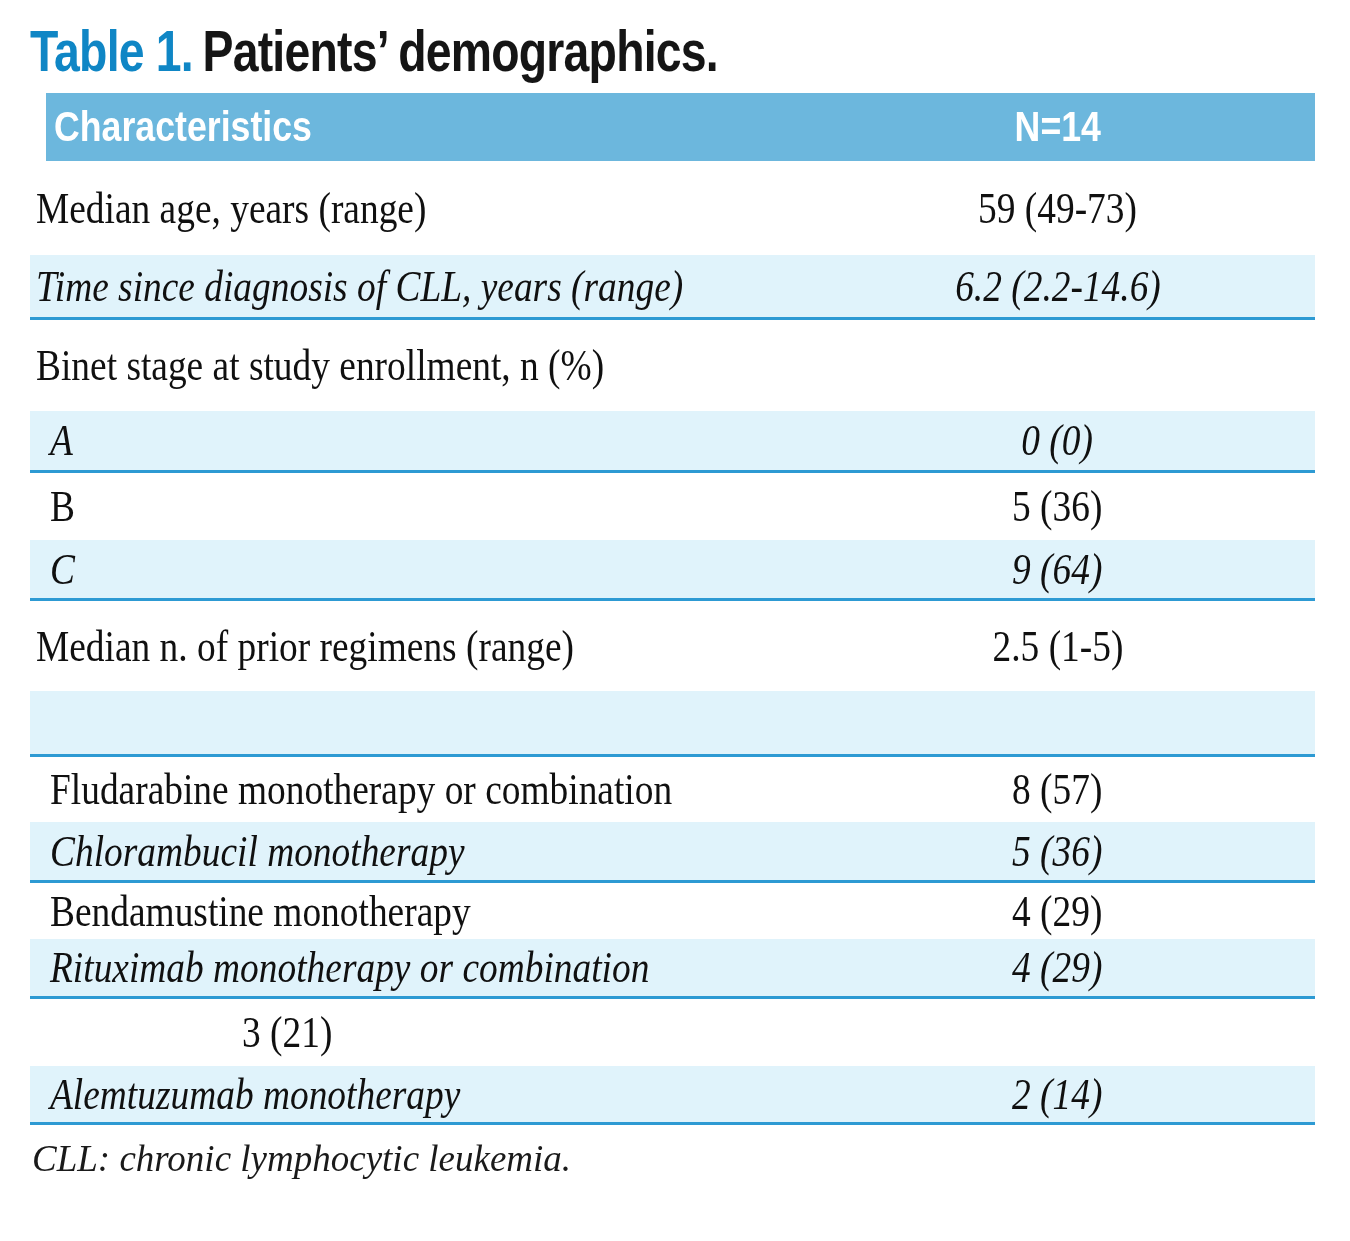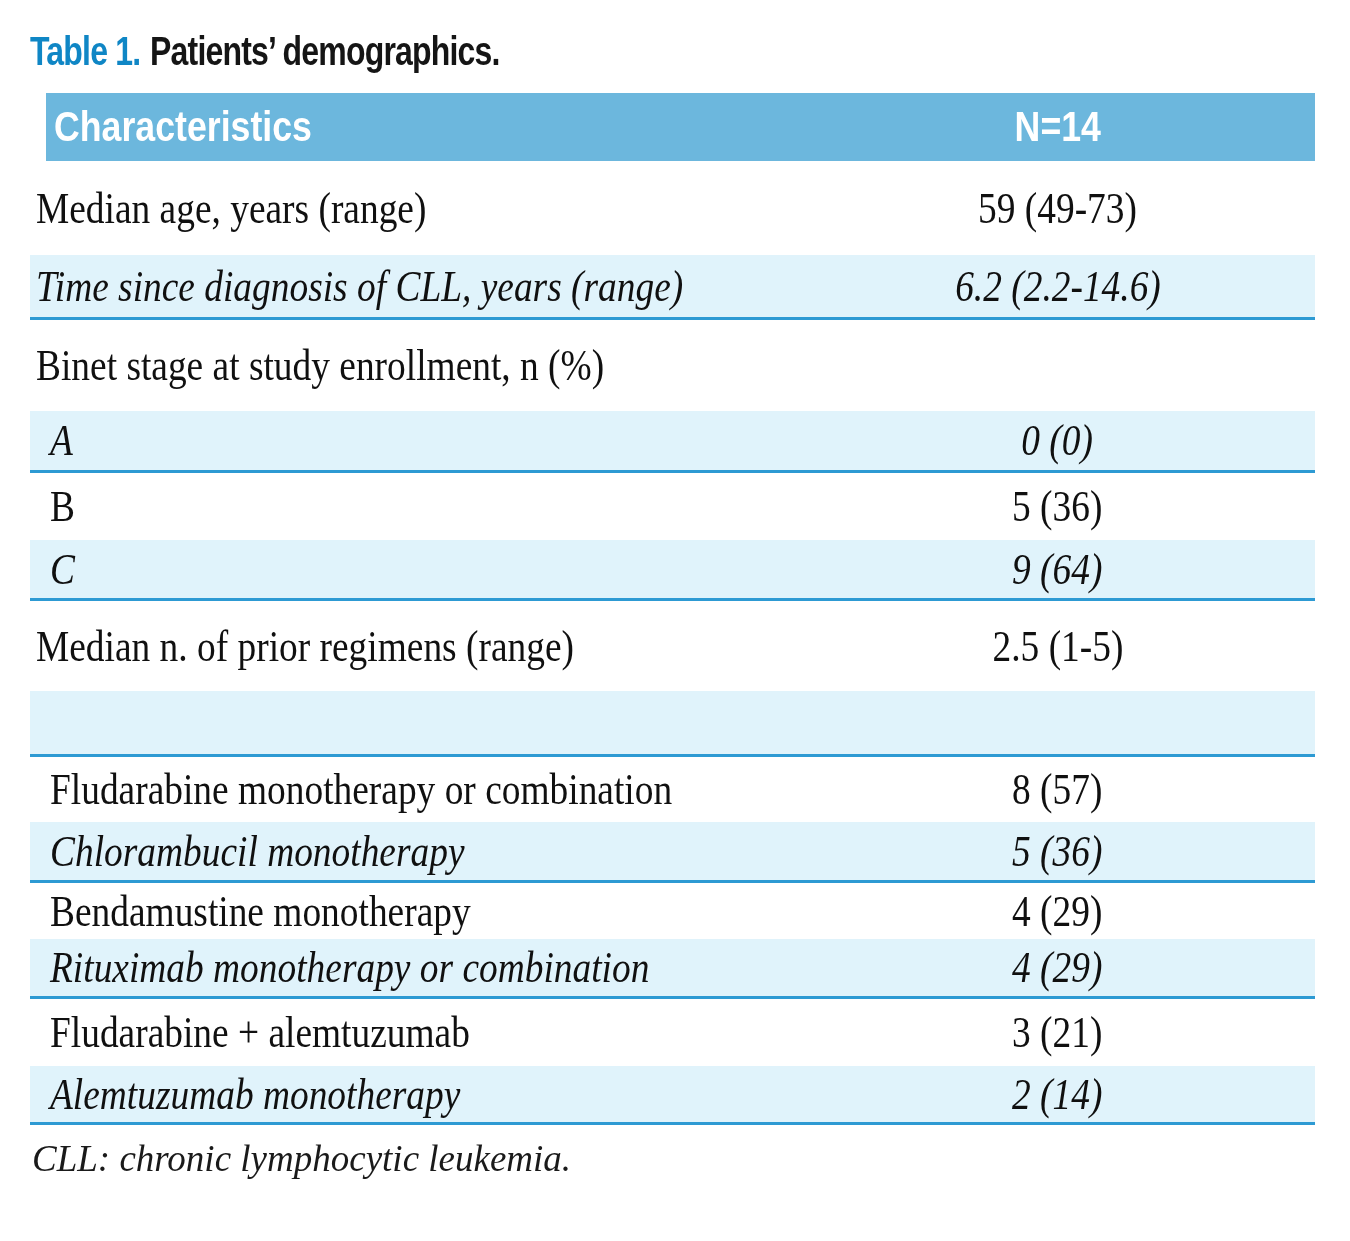--- a/index.html
+++ b/index.html
@@ -8,21 +8,21 @@
     background: #ffffff;
     color: #101010;
     font-family: "Liberation Serif", serif;
     overflow: hidden;
   }
   .page { padding-left: 30px; padding-right: 35px; }
 
   .title {
     margin: 0; padding-top: 26px;
     font-family: "Liberation Sans", sans-serif;
-    font-weight: bold; font-size: 40px; line-height: 50px;
+    font-weight: bold; font-size: 58px; line-height: 50px;
     white-space: nowrap; color: #151515;
   }
   .title .cond { display: inline-block; transform: scaleX(0.80); transform-origin: 0 50%; letter-spacing: -1px; }
   .accent { color: var(--accent, #0f86c5); margin-right: 12px; }
 
   .thead {
     margin-top: 17px; height: 68px;
     background: var(--header-bg, #6cb7dd);
     display: flex; align-items: center;
     color: #ffffff;
@@ -108,21 +108,20 @@
       </div>
       <div class="row plain" style="height: 56px;">
         <div class="cell-label indent"><span class="cond-l">Bendamustine monotherapy</span></div>
         <div class="cell-value"><span class="cond-c">4 (29)</span></div>
       </div>
       <div class="row stripe rule" style="height: 57px;">
         <div class="cell-label indent"><span class="cond-l">Rituximab monotherapy or combination</span></div>
         <div class="cell-value"><span class="cond-c">4 (29)</span></div>
       </div>
       <div class="row plain" style="height: 67px;">
-        <div class="cell-label indent"><span class="cond-l">Fludarabine + alemtuzumab</span></div>
         <div class="cell-value"><span class="cond-c">3 (21)</span></div>
       </div>
       <div class="row stripe rule" style="height: 56px;">
         <div class="cell-label indent"><span class="cond-l">Alemtuzumab monotherapy</span></div>
         <div class="cell-value"><span class="cond-c">2 (14)</span></div>
       </div>
     </div>
 
   <div class="footnote">
     <span>CLL: chronic lymphocytic leukemia.</span>

